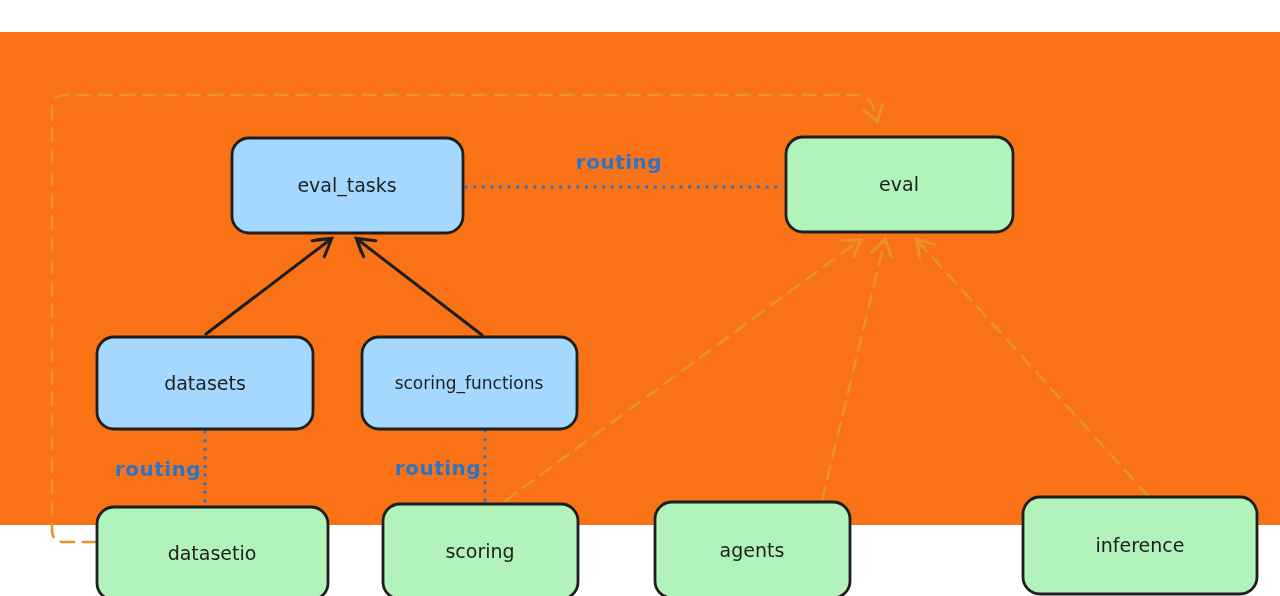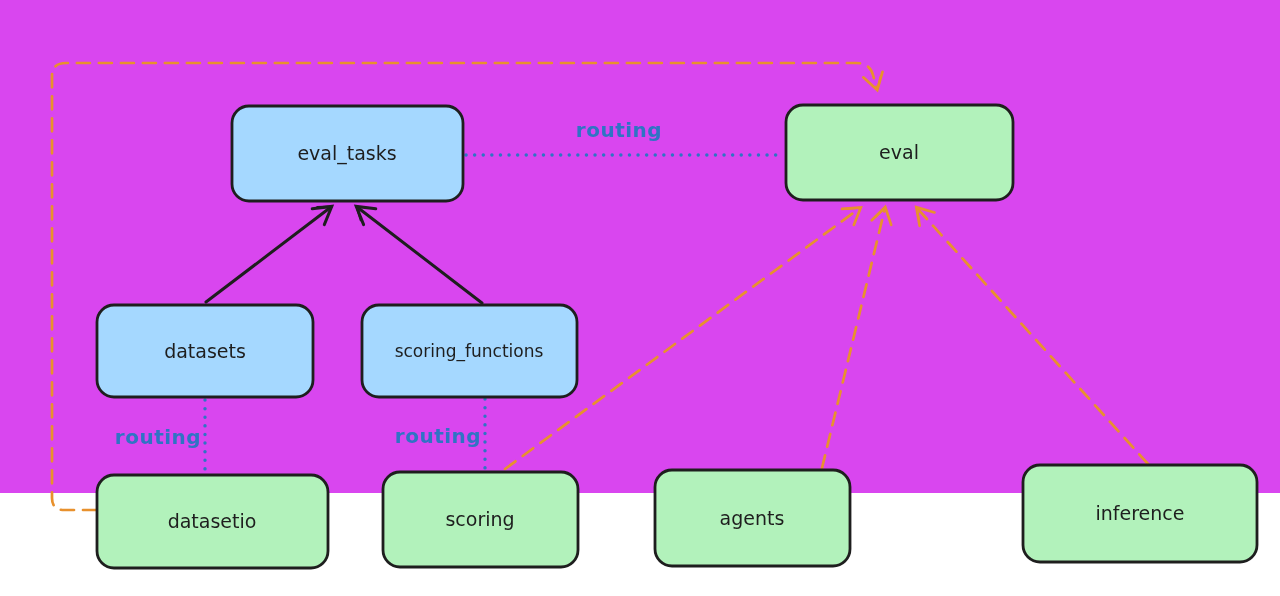--- a/index.html
+++ b/index.html
@@ -8,21 +8,22 @@
     background: #ffffff;
     width: 1280px;
     height: 596px;
     overflow: hidden;
     font-family: "DejaVu Sans", sans-serif;
   }
   .stage {
     position: relative;
     width: 1280px;
     height: 493px;
-    background: #d946ef;
+    background: #f97316;
+    margin-top: 32px;
   }
   svg { display: block; }
   .node-box {
     stroke: #1e1e1e;
     stroke-width: 2.8;
     stroke-linejoin: round;
   }
   .node-label {
     font-family: "DejaVu Sans", sans-serif;
     font-size: 19px;

